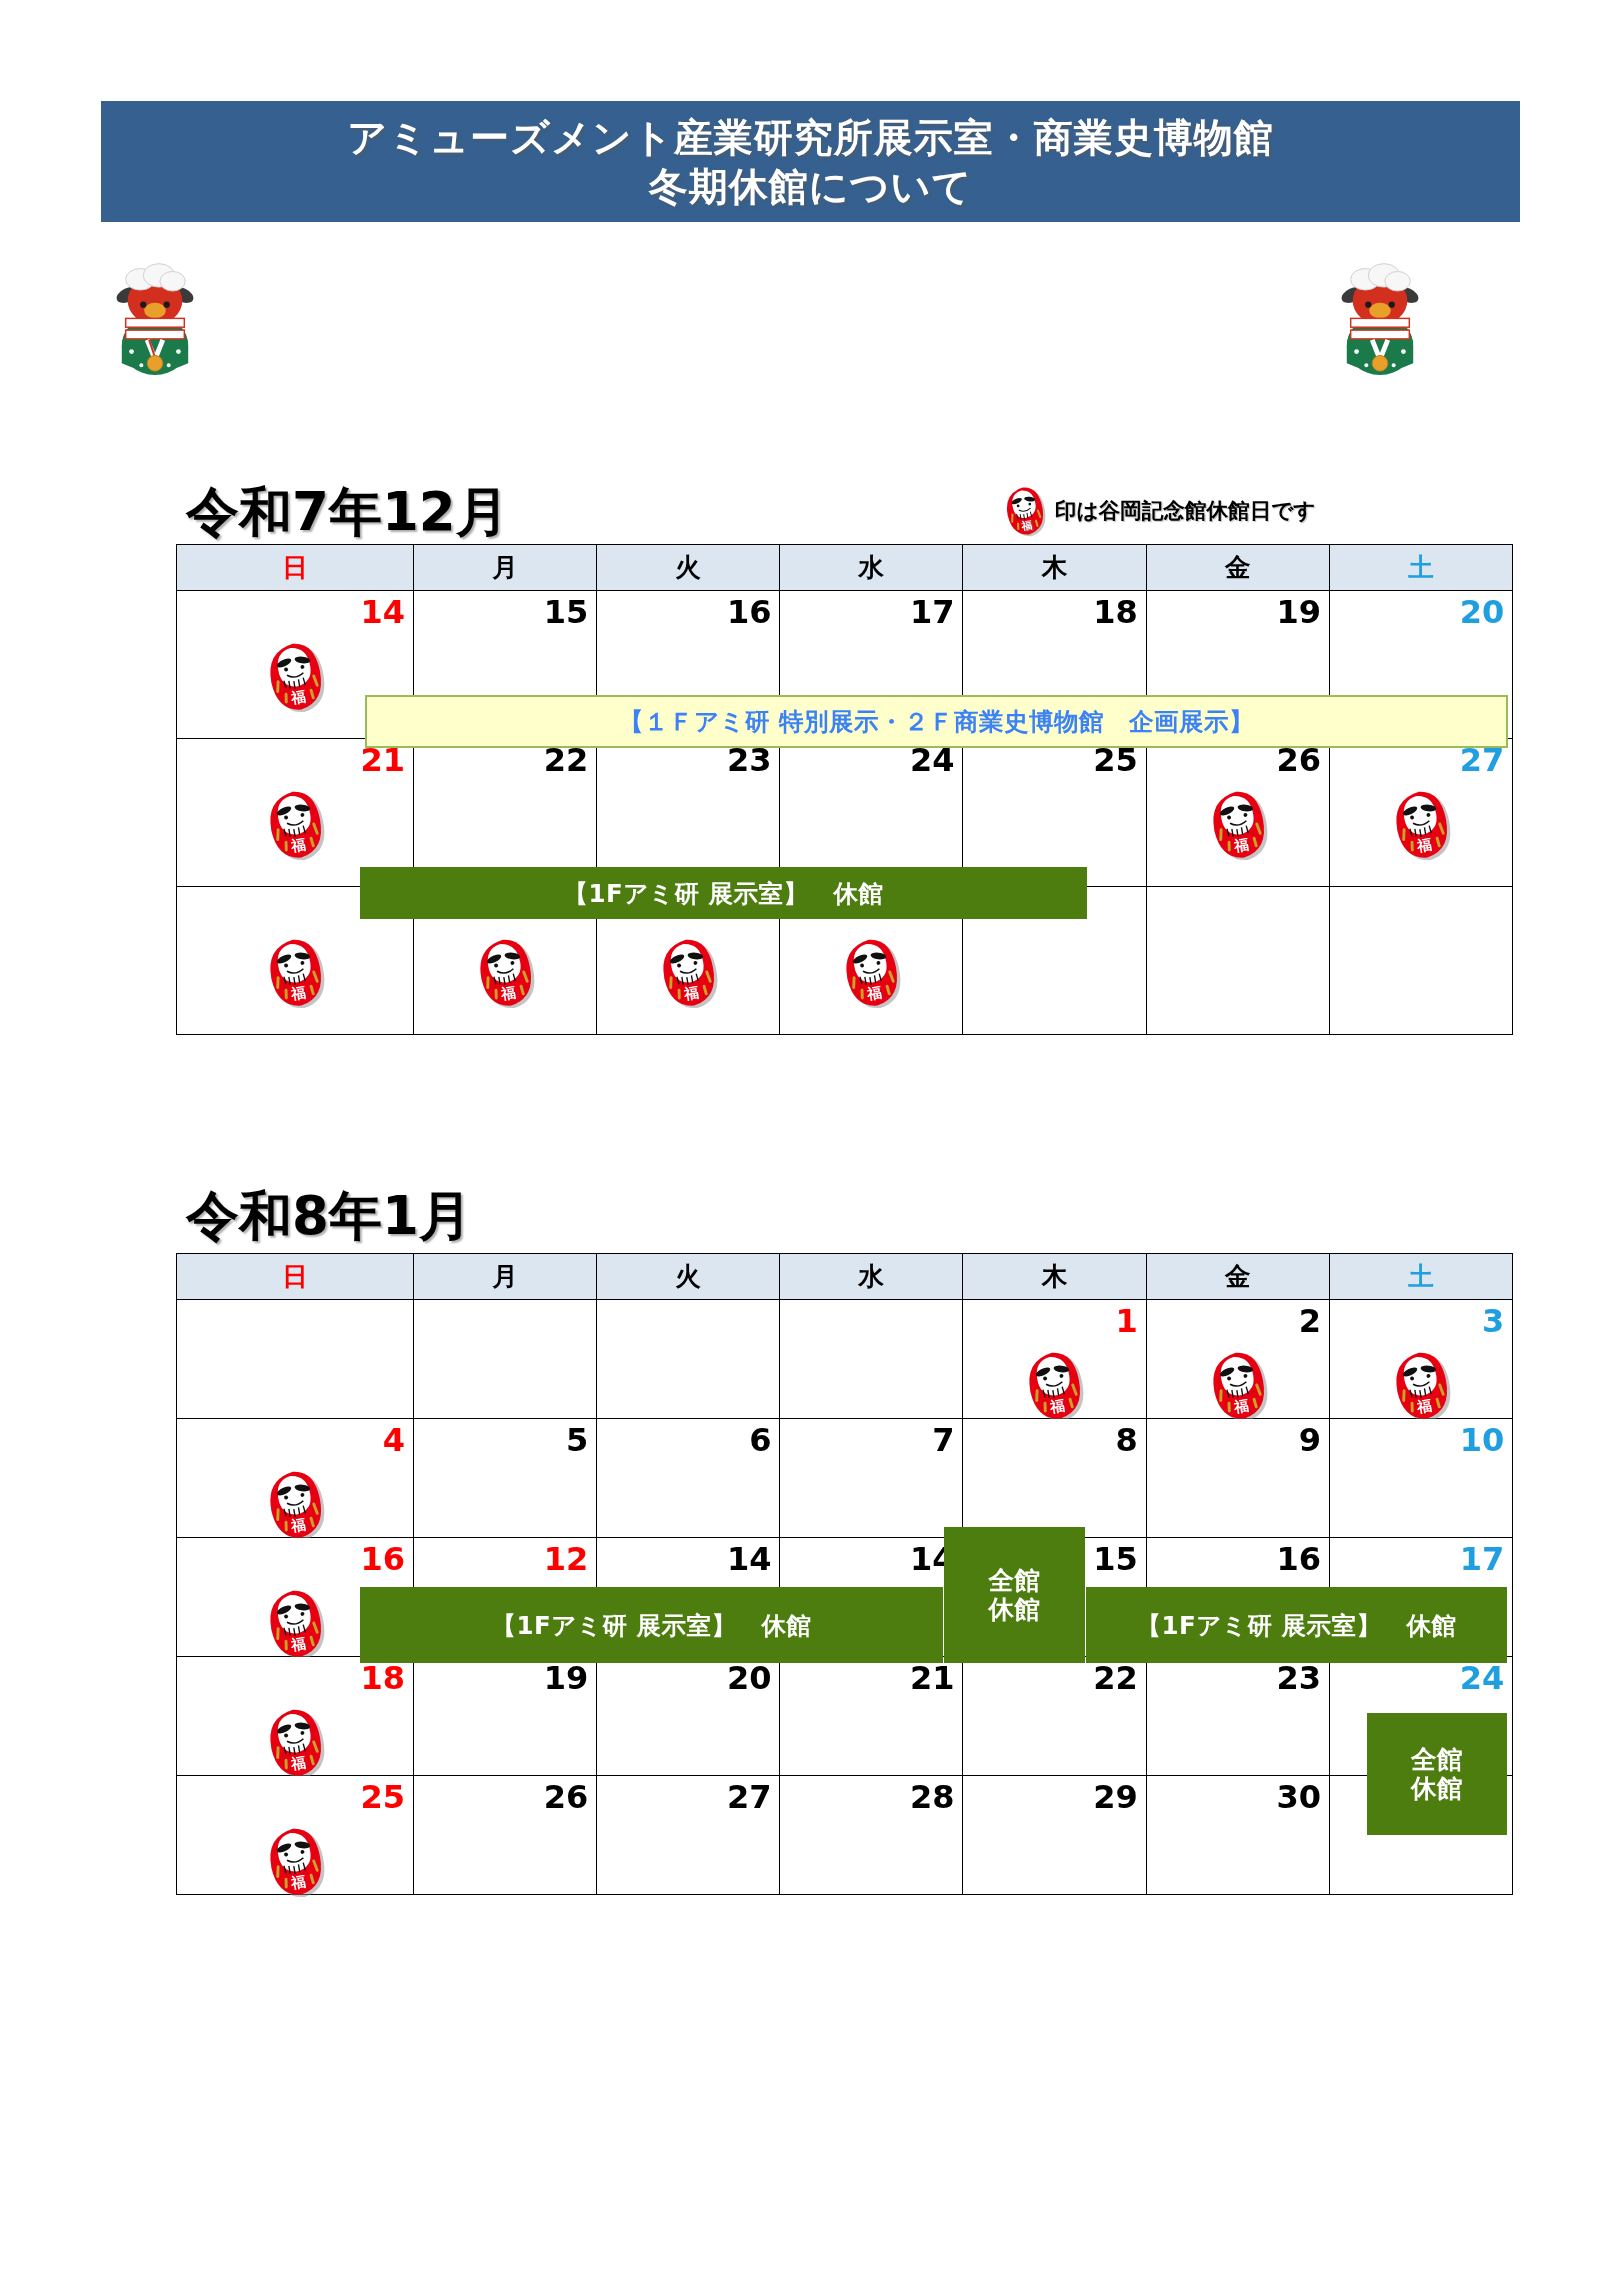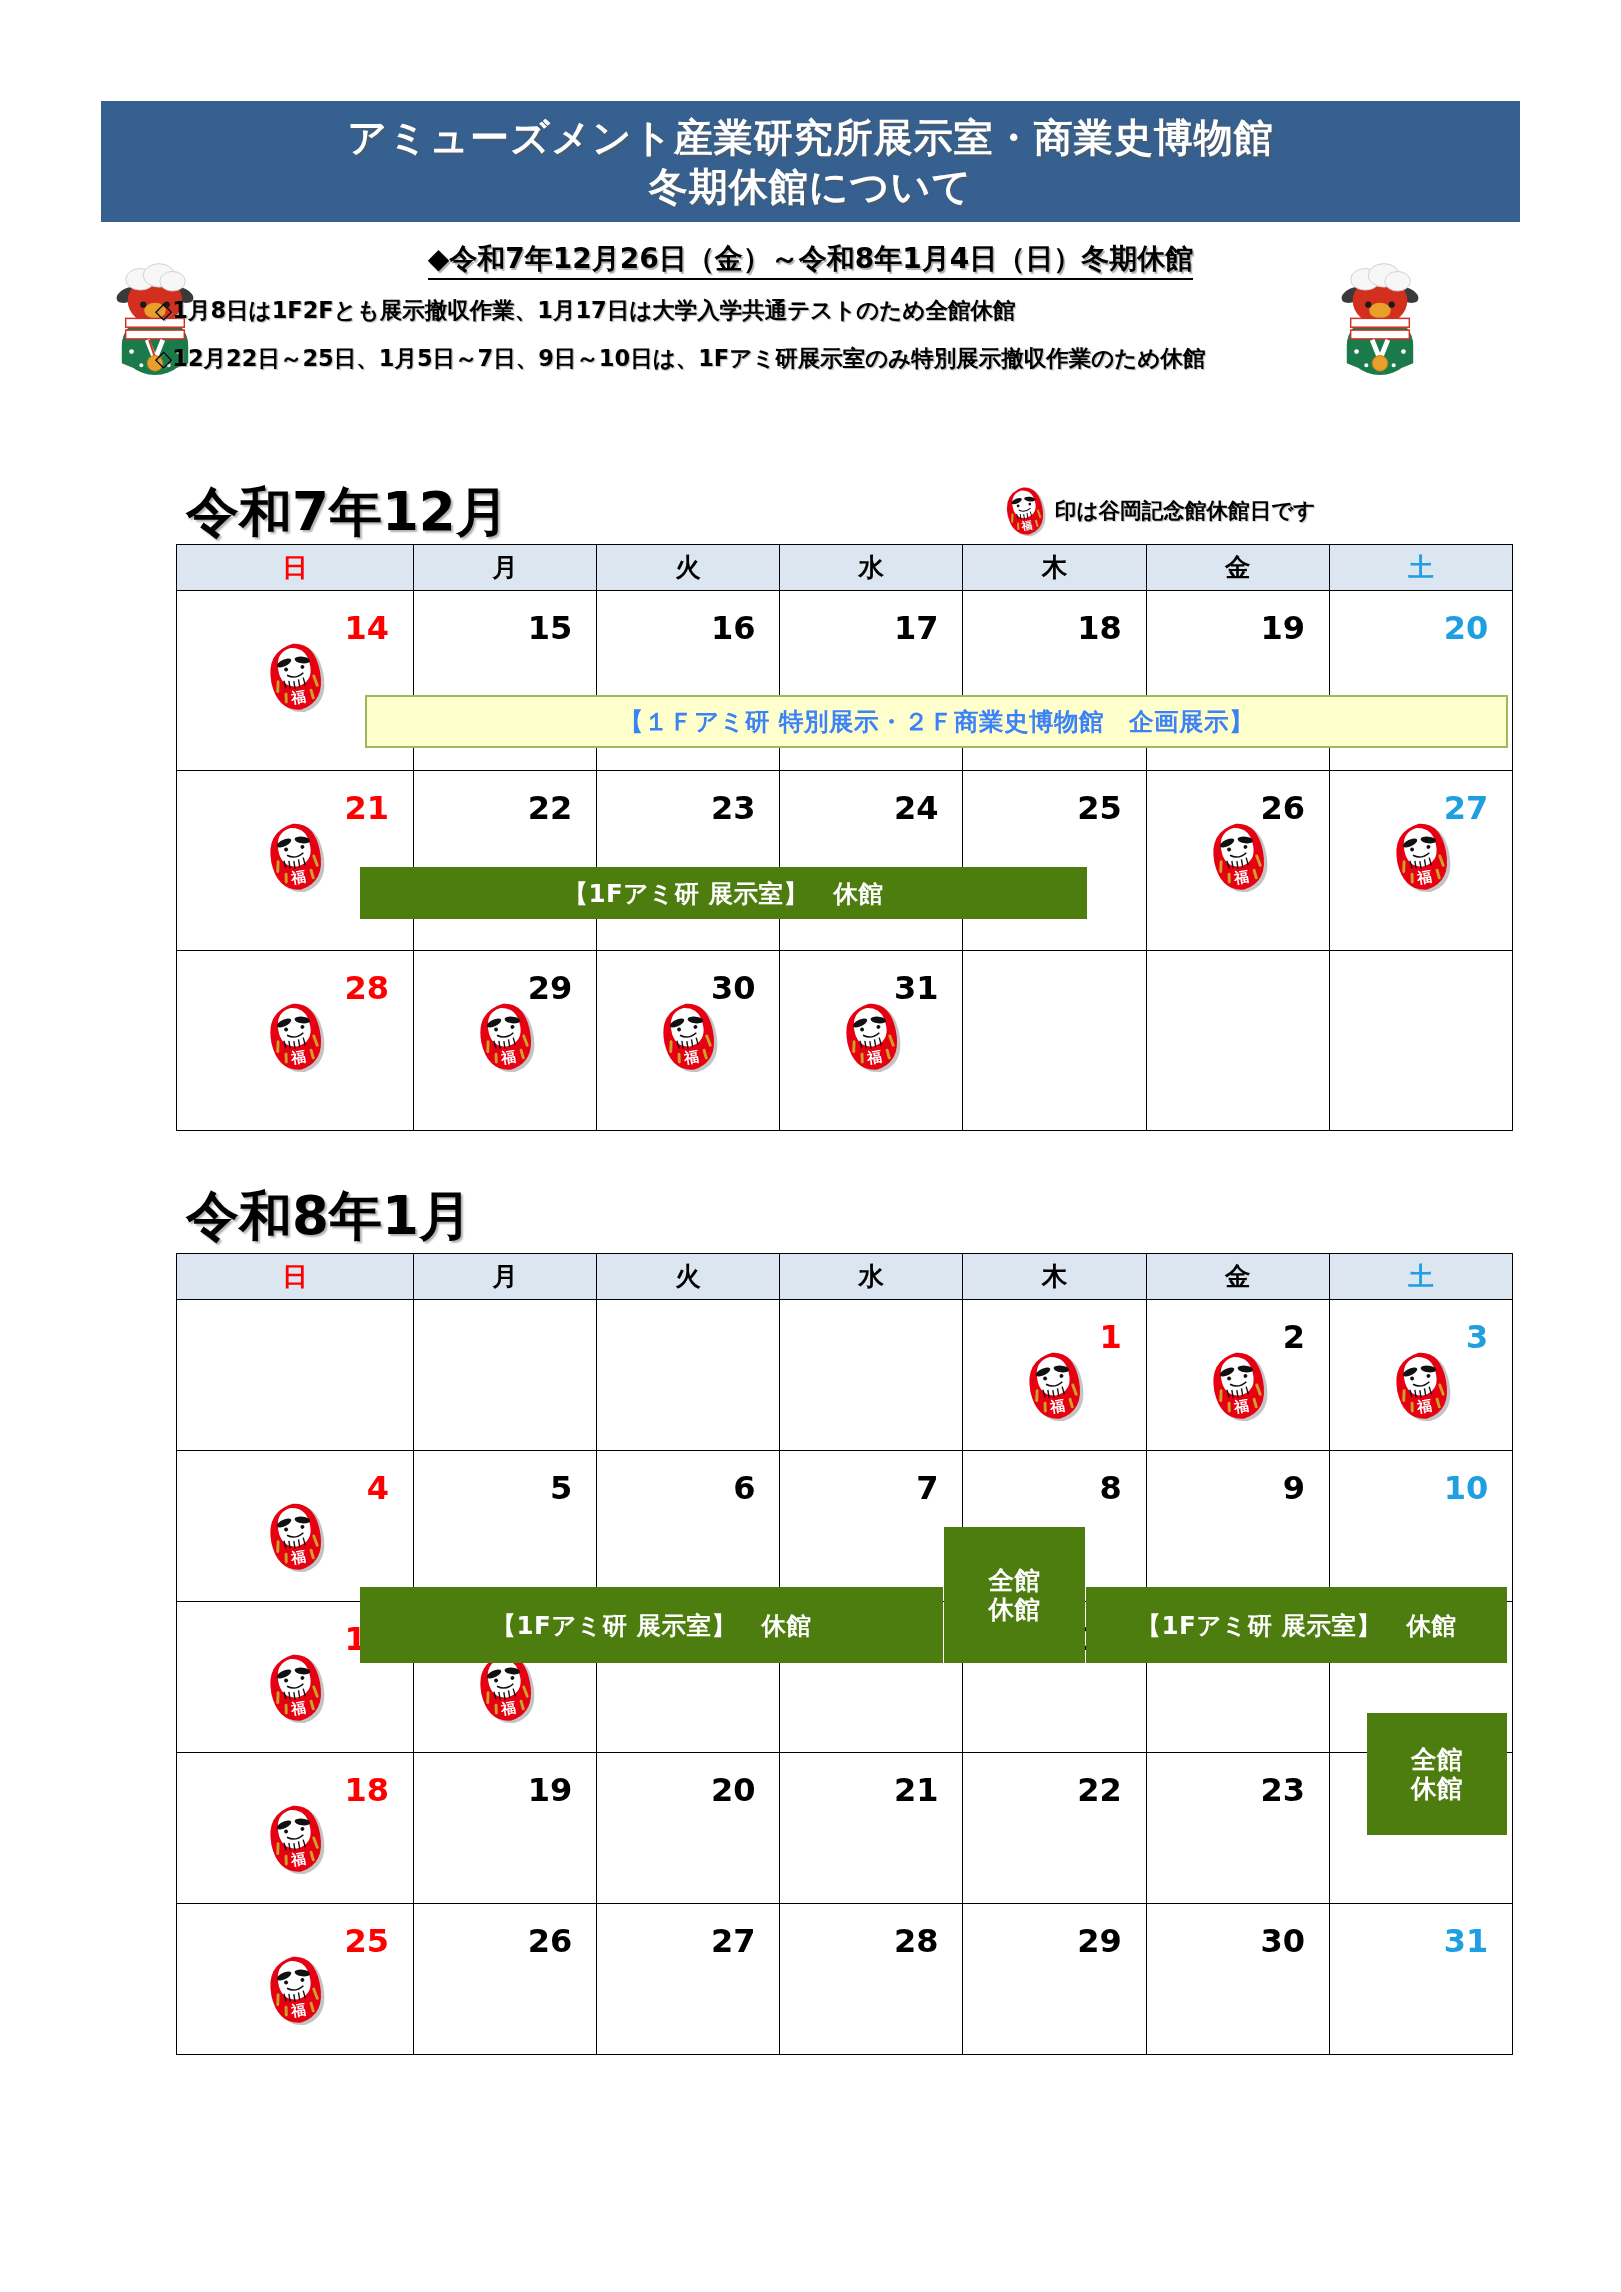--- a/index.html
+++ b/index.html
@@ -66,21 +66,21 @@
   table.cal col{width:140px;}
   table.cal col.sun{width:181px;}
   table.cal th{
     background:#dce6f1;border:1.5px solid #000;
     height:43px;font-size:25.5px;font-weight:bold;color:#000;
     text-align:center;vertical-align:middle;
   }
   table.cal th.sun{color:#ff0000;}
   table.cal th.sat{color:#1f9fe0;}
   table.cal td{
-    border:1.5px solid #000;vertical-align:top;padding:16px;
+    border:1.5px solid #000;vertical-align:top;padding:0;
     position:relative;background:#fff;
   }
   .daynum{
     display:block;text-align:right;padding:3.9px 7.8px 0 0;
     font-size:32px;font-weight:bold;line-height:35px;color:#000;
     font-family:"DejaVu Sans","Liberation Sans",sans-serif;
   }
   .daynum.red{color:#ff0000;}
   .daynum.blue{color:#1f9fe0;}
 
@@ -155,25 +155,20 @@
     <path d="M40 92 L48 112 L56 92" fill="none" stroke="#fff" stroke-width="5"></path>
     <circle cx="48" cy="116" r="8" fill="#e8a02a" stroke="#b8801a"></circle>
     <g fill="#ffffff">
         <circle cx="24" cy="104" r="2.4"></circle>
         <circle cx="72" cy="104" r="2.4"></circle>
         <circle cx="34" cy="118" r="2"></circle>
         <circle cx="62" cy="118" r="2"></circle>
       </g>
   </svg>
 
-  <div class="notice-wrap">
-    <div class="notice-main"><span class="underline">◆令和7年12月26日（金）～令和8年1月4日（日）冬期休館</span></div>
-    <div class="notice-sub l2">◇1月8日は1F2Fとも展示撤収作業、1月17日は大学入学共通テストのため全館休館</div>
-    <div class="notice-sub l3">◇12月22日～25日、1月5日～7日、9日～10日は、1Fアミ研展示室のみ特別展示撤収作業のため休館</div>
-  </div>
 
   <div class="month-head" style="left:186px;top:477px;">令和7年12月</div>
   <div class="legend" style="left:1002px;top:482px;">
     <svg width="45" height="57" viewBox="0 0 62 82" style="font-size:22px">
       <g transform="rotate(-9 31 41)">
         <path d="M34 8 Q56 10 57 40 Q58 72 32 76 Q8 74 6 44 Q5 12 34 8 Z" fill="#8a8a8a" opacity=".5" transform="translate(3,3)"></path>
         <path d="M34 8 Q56 10 57 40 Q58 72 32 76 Q8 74 6 44 Q5 12 34 8 Z" fill="#e60012"></path>
         <path d="M31 12 Q48 14 48 34 Q48 50 31 52 Q15 50 15 32 Q15 14 31 12 Z" fill="#ffffff"></path>
         <ellipse cx="22" cy="26" rx="8" ry="3.4" fill="#111" transform="rotate(-16 22 26)"></ellipse>
         <ellipse cx="41" cy="26" rx="8" ry="3.4" fill="#111" transform="rotate(16 41 26)"></ellipse>

